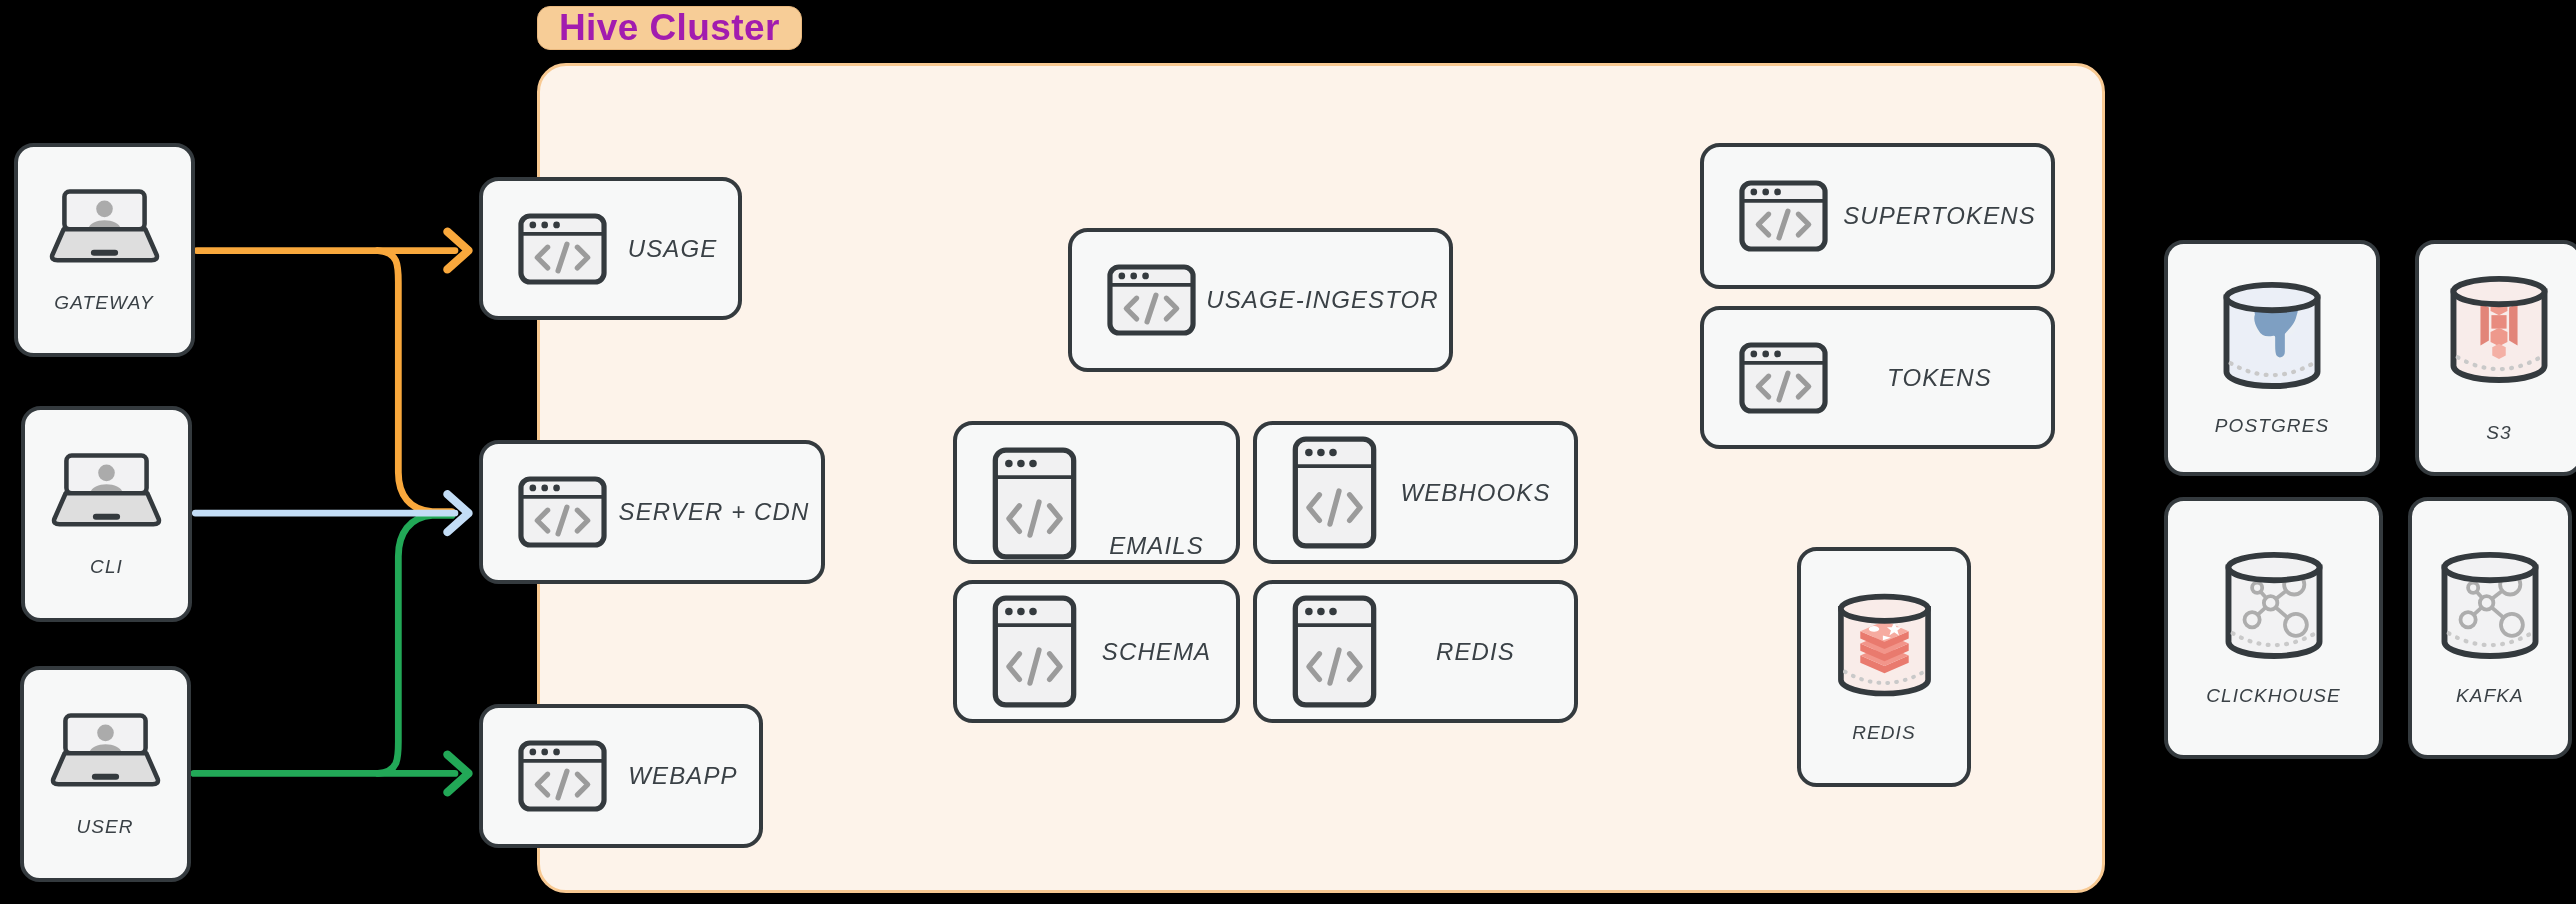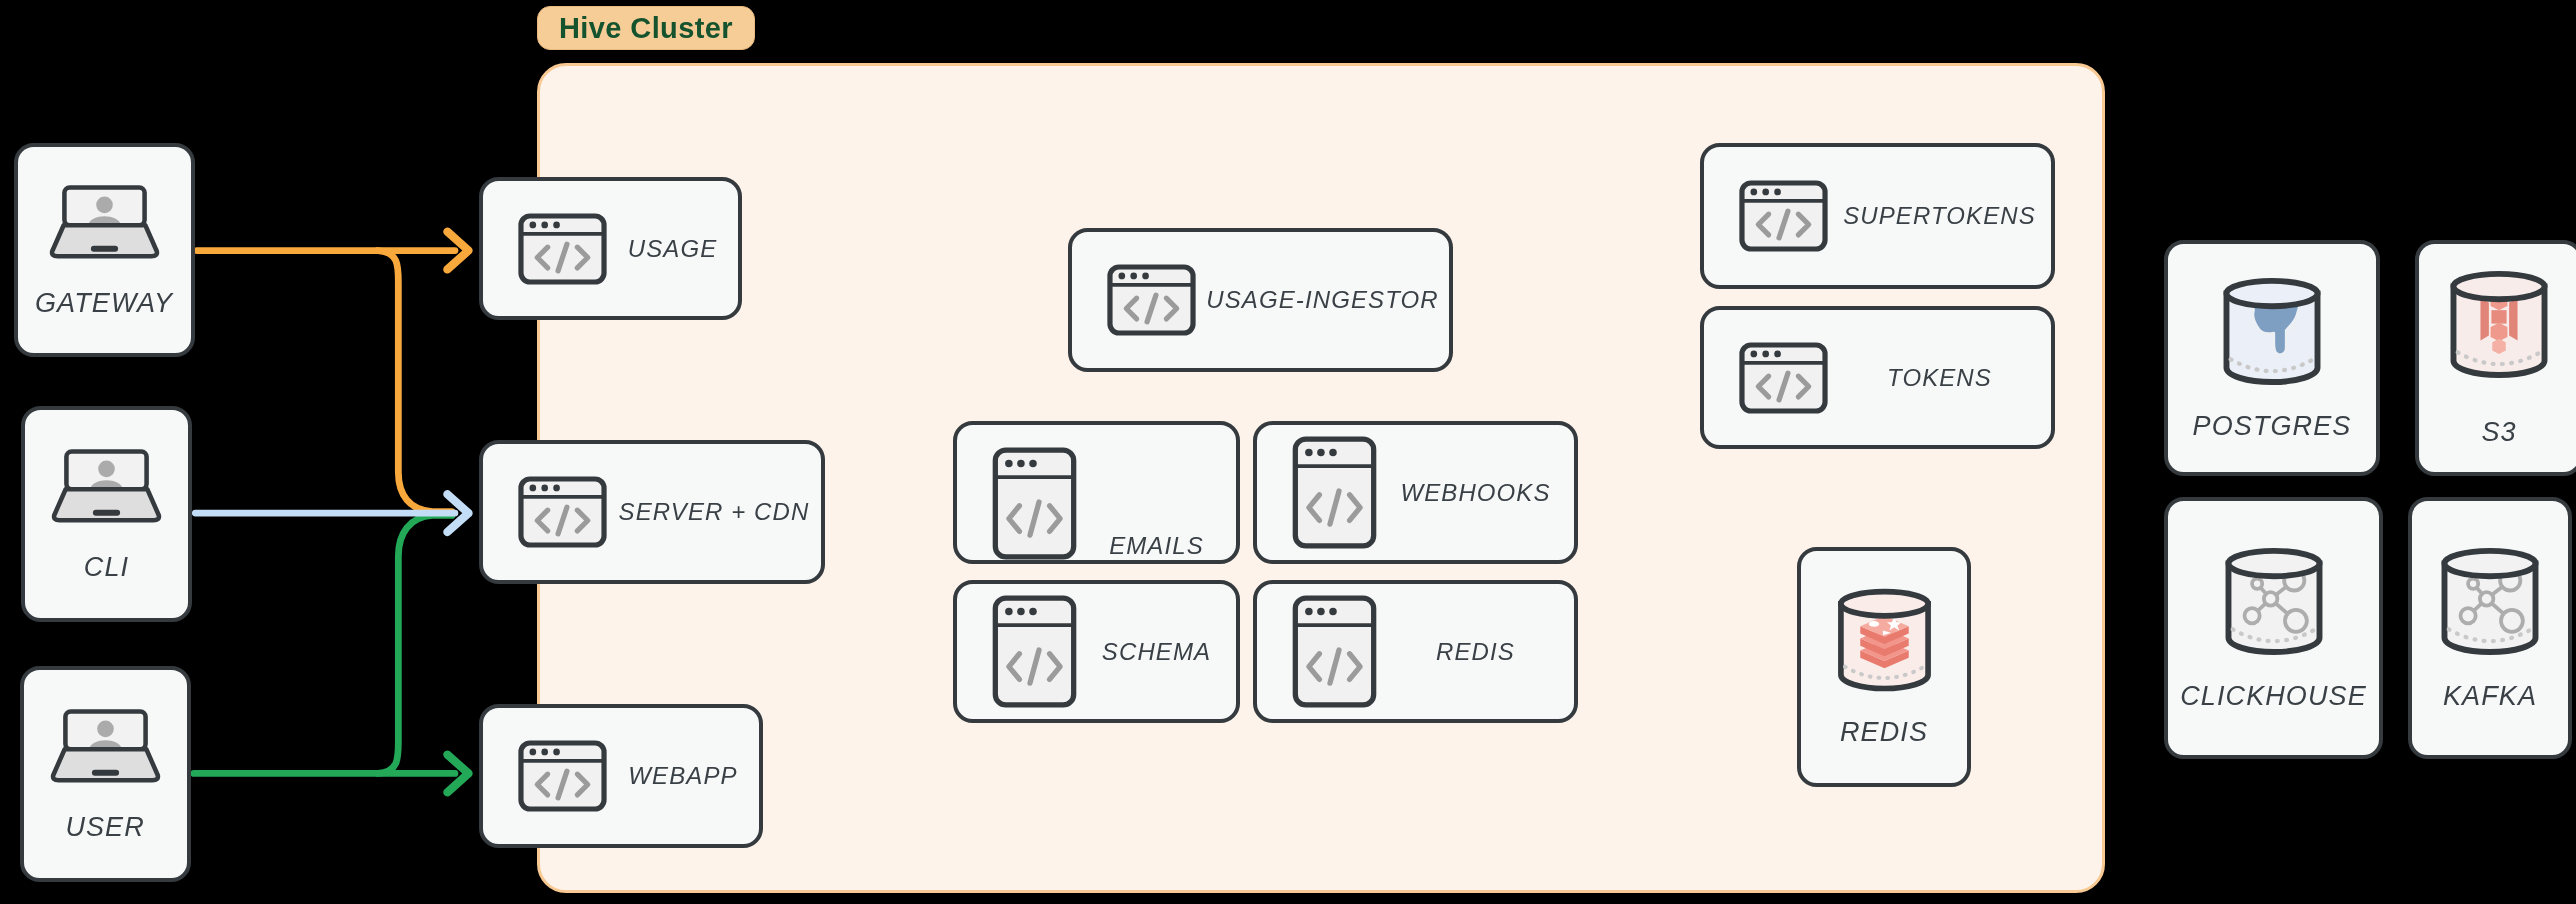--- a/index.html
+++ b/index.html
@@ -10,34 +10,34 @@
   .cluster{
     position:absolute;left:537px;top:63px;width:1568px;height:830px;
     background:#FDF3EA;border:3px solid #F8C992;border-radius:29px;
     box-sizing:border-box;z-index:1;
   }
   .badge{
     position:absolute;left:537px;top:6px;height:44px;z-index:6;
     background:#F7CD97;border-radius:13px;border:1.5px solid #E9B87E;
     display:flex;align-items:center;padding:0 21px;box-sizing:border-box;
   }
-  .badge span{font-size:29px;font-weight:700;color:#14532d;letter-spacing:0.4px;}
+  .badge span{font-size:37px;font-weight:700;color:#a21caf;letter-spacing:0.4px;}
   svg.wires{position:absolute;left:0;top:0;z-index:3;}
   .node{
     position:absolute;background:#F7F8F8;border:4.5px solid #343A3E;
     border-radius:19.6px;box-sizing:border-box;display:flex;z-index:4;
   }
   .node.h{flex-direction:row;align-items:center;padding-left:35px;}
   .node.v{flex-direction:column;align-items:center;justify-content:center;gap:21px;}
   .label{
     font-style:italic;color:#3A4146;font-size:24px;letter-spacing:1.1px;
     white-space:nowrap;
   }
   .h .label{flex:1;text-align:center;}
-  .v .label{font-size:27px;}
+  .v .label{font-size:19px;}
   .icon{flex:0 0 auto;display:block;}
 </style>
 </head>
 <body>
 
 <div class="cluster"></div>
 
 <div class="badge">
   <span>Hive Cluster</span>
 </div>

